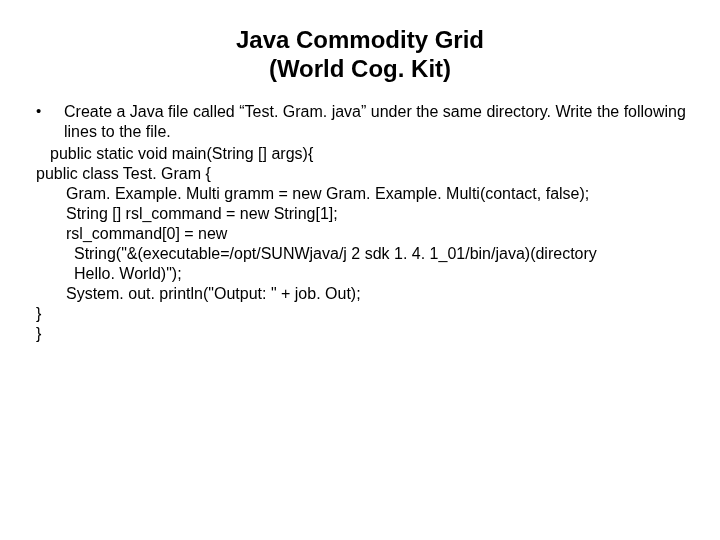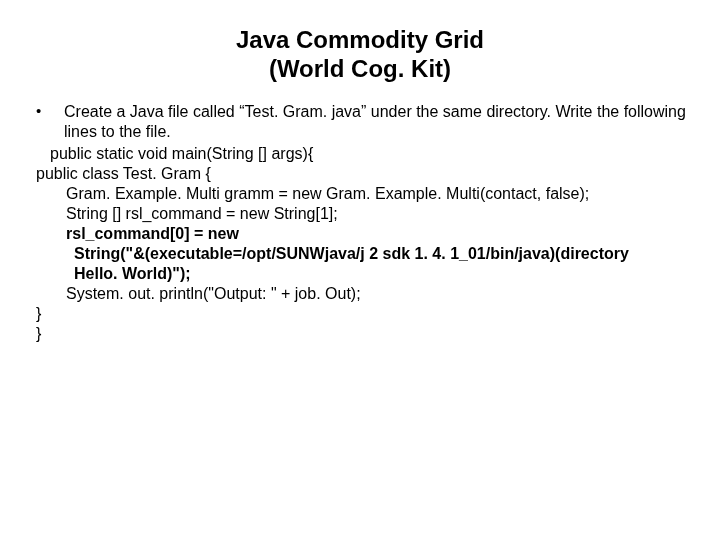--- a/index.html
+++ b/index.html
@@ -49,21 +49,21 @@
     font-size: 15px;
   }
   .plain {
     margin: 0;
     padding: 0 0 0 10px;
   }
   .code-ind0 { padding-left: 10px; }
   .code-ind1 { padding-left: 24px; }
   .code-ind2 { padding-left: 40px; }
   .code-ind2b { padding-left: 48px; }
-  .bold { font-weight: bold; }
+  .bold { font-weight: normal; }
 </style>
 </head>
 <body>
 
 <div class="slide">
 
   <div class="title">
     <span class="line">Java Commodity Grid</span>
     <span class="line">(World Cog. Kit)</span>
   </div>

